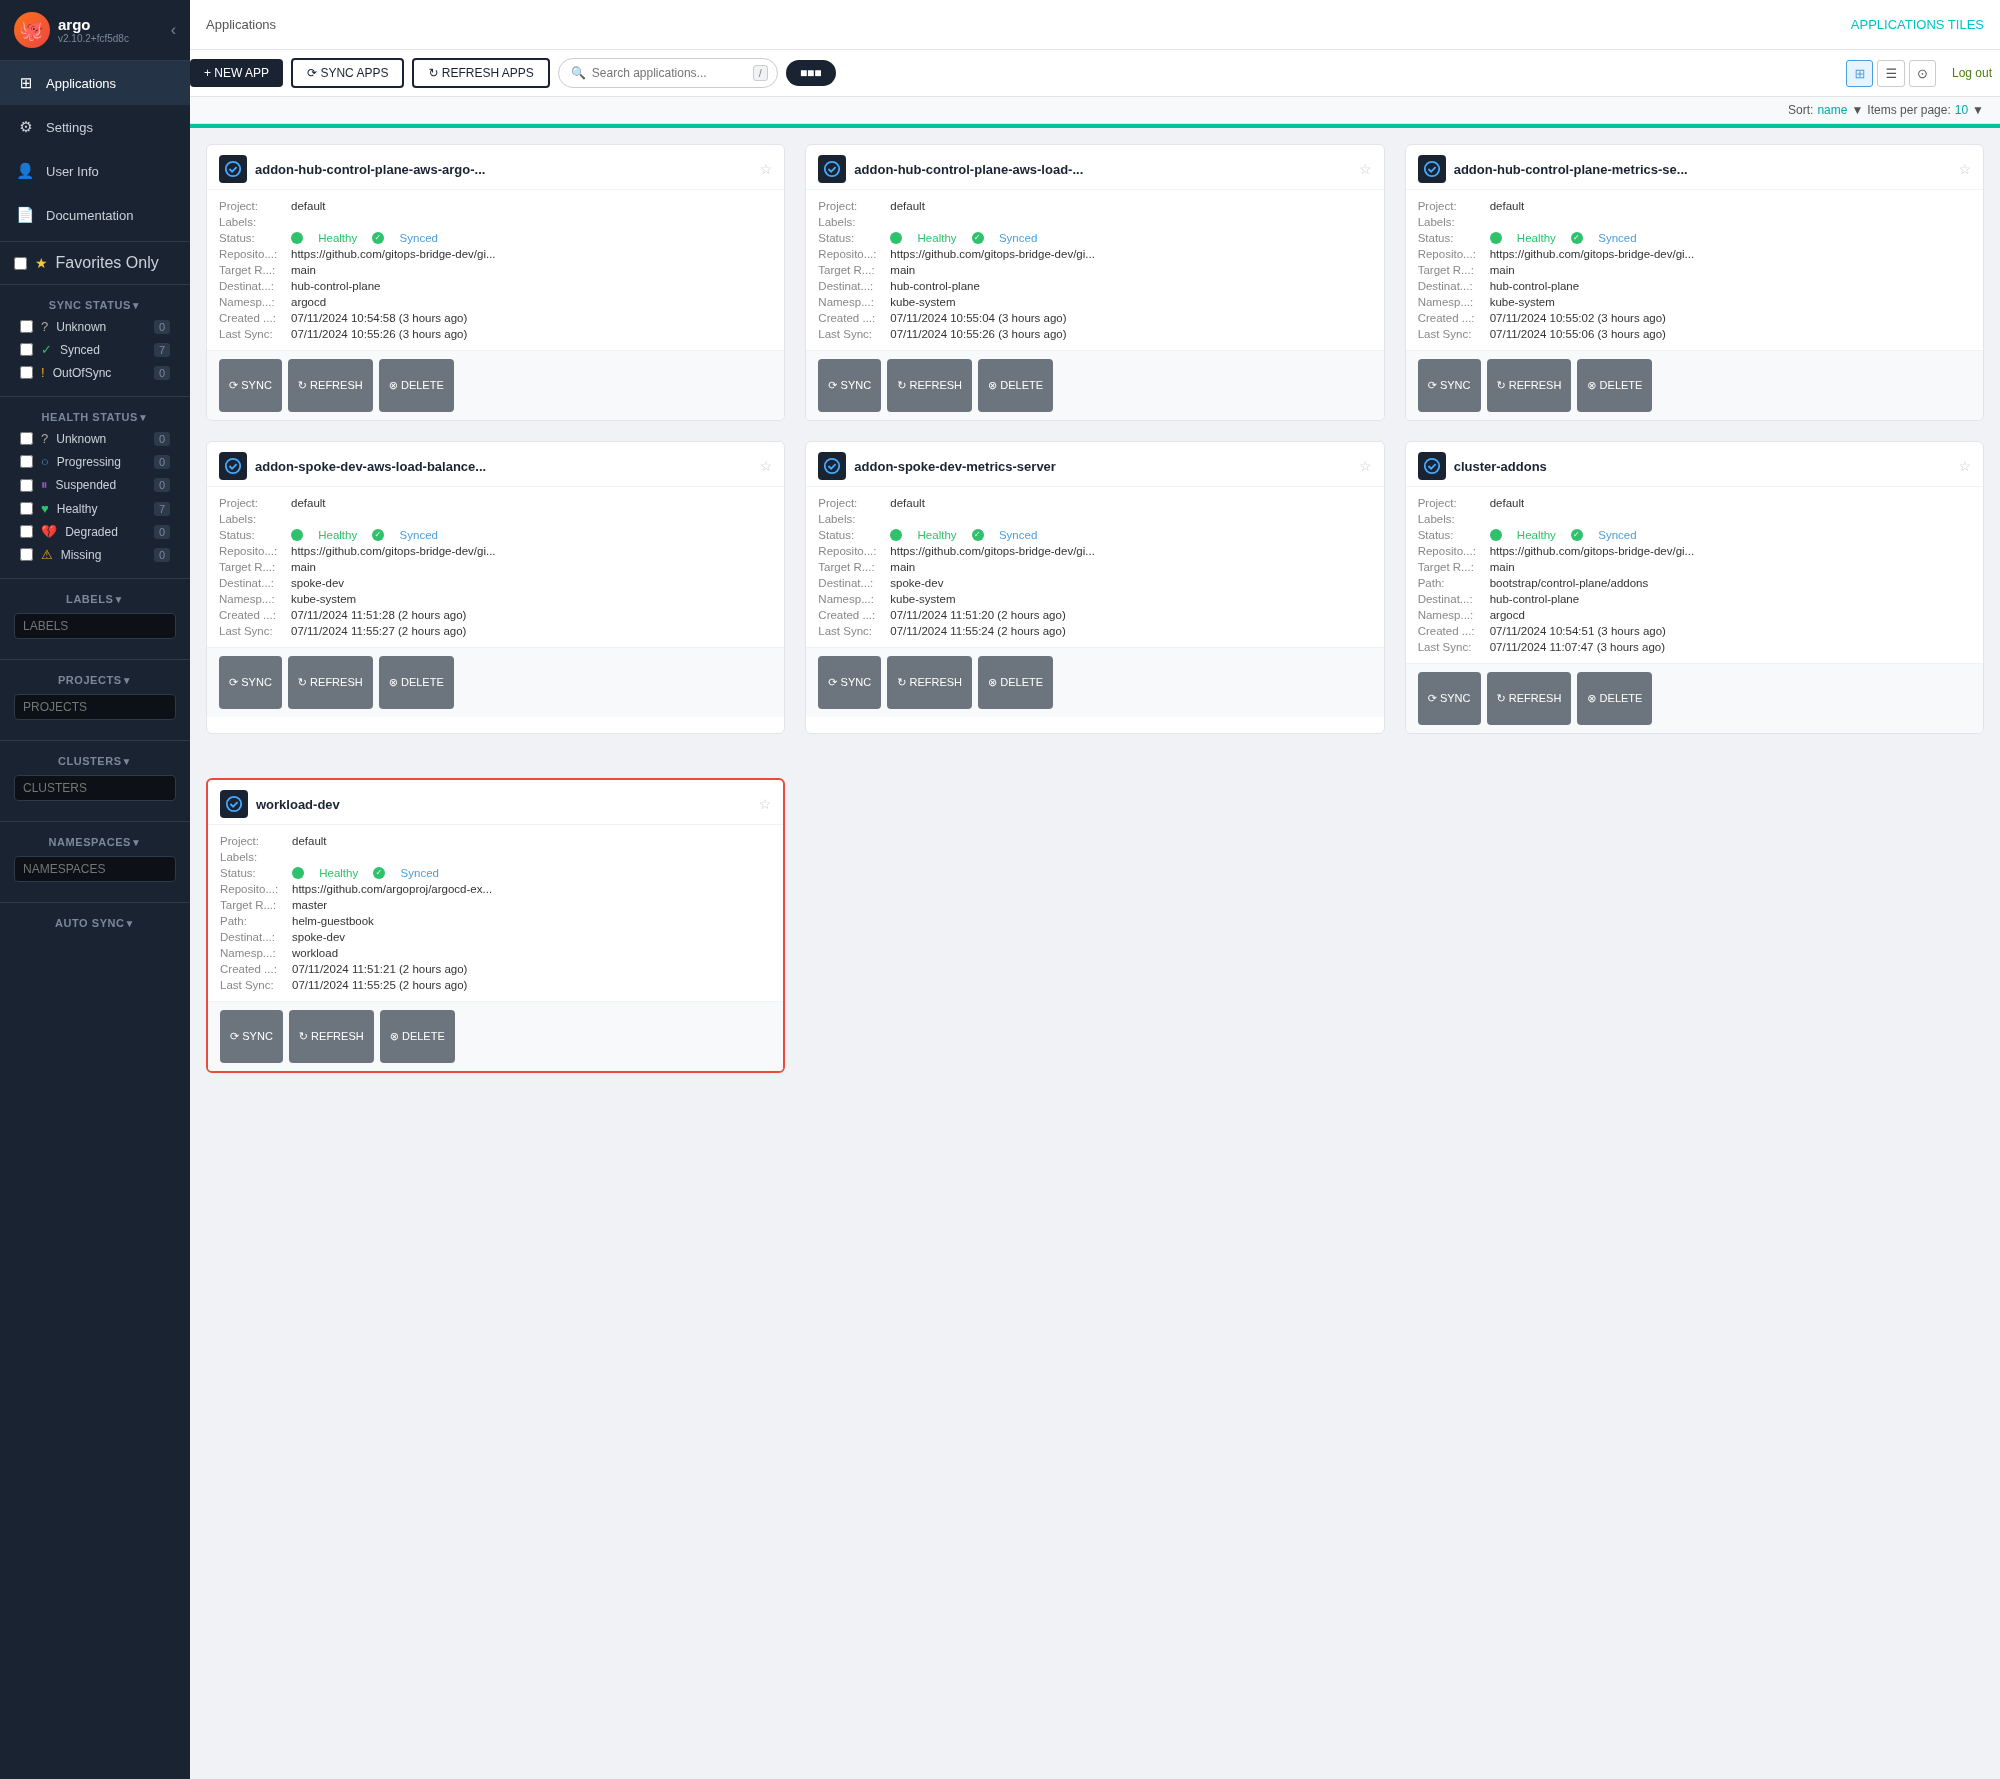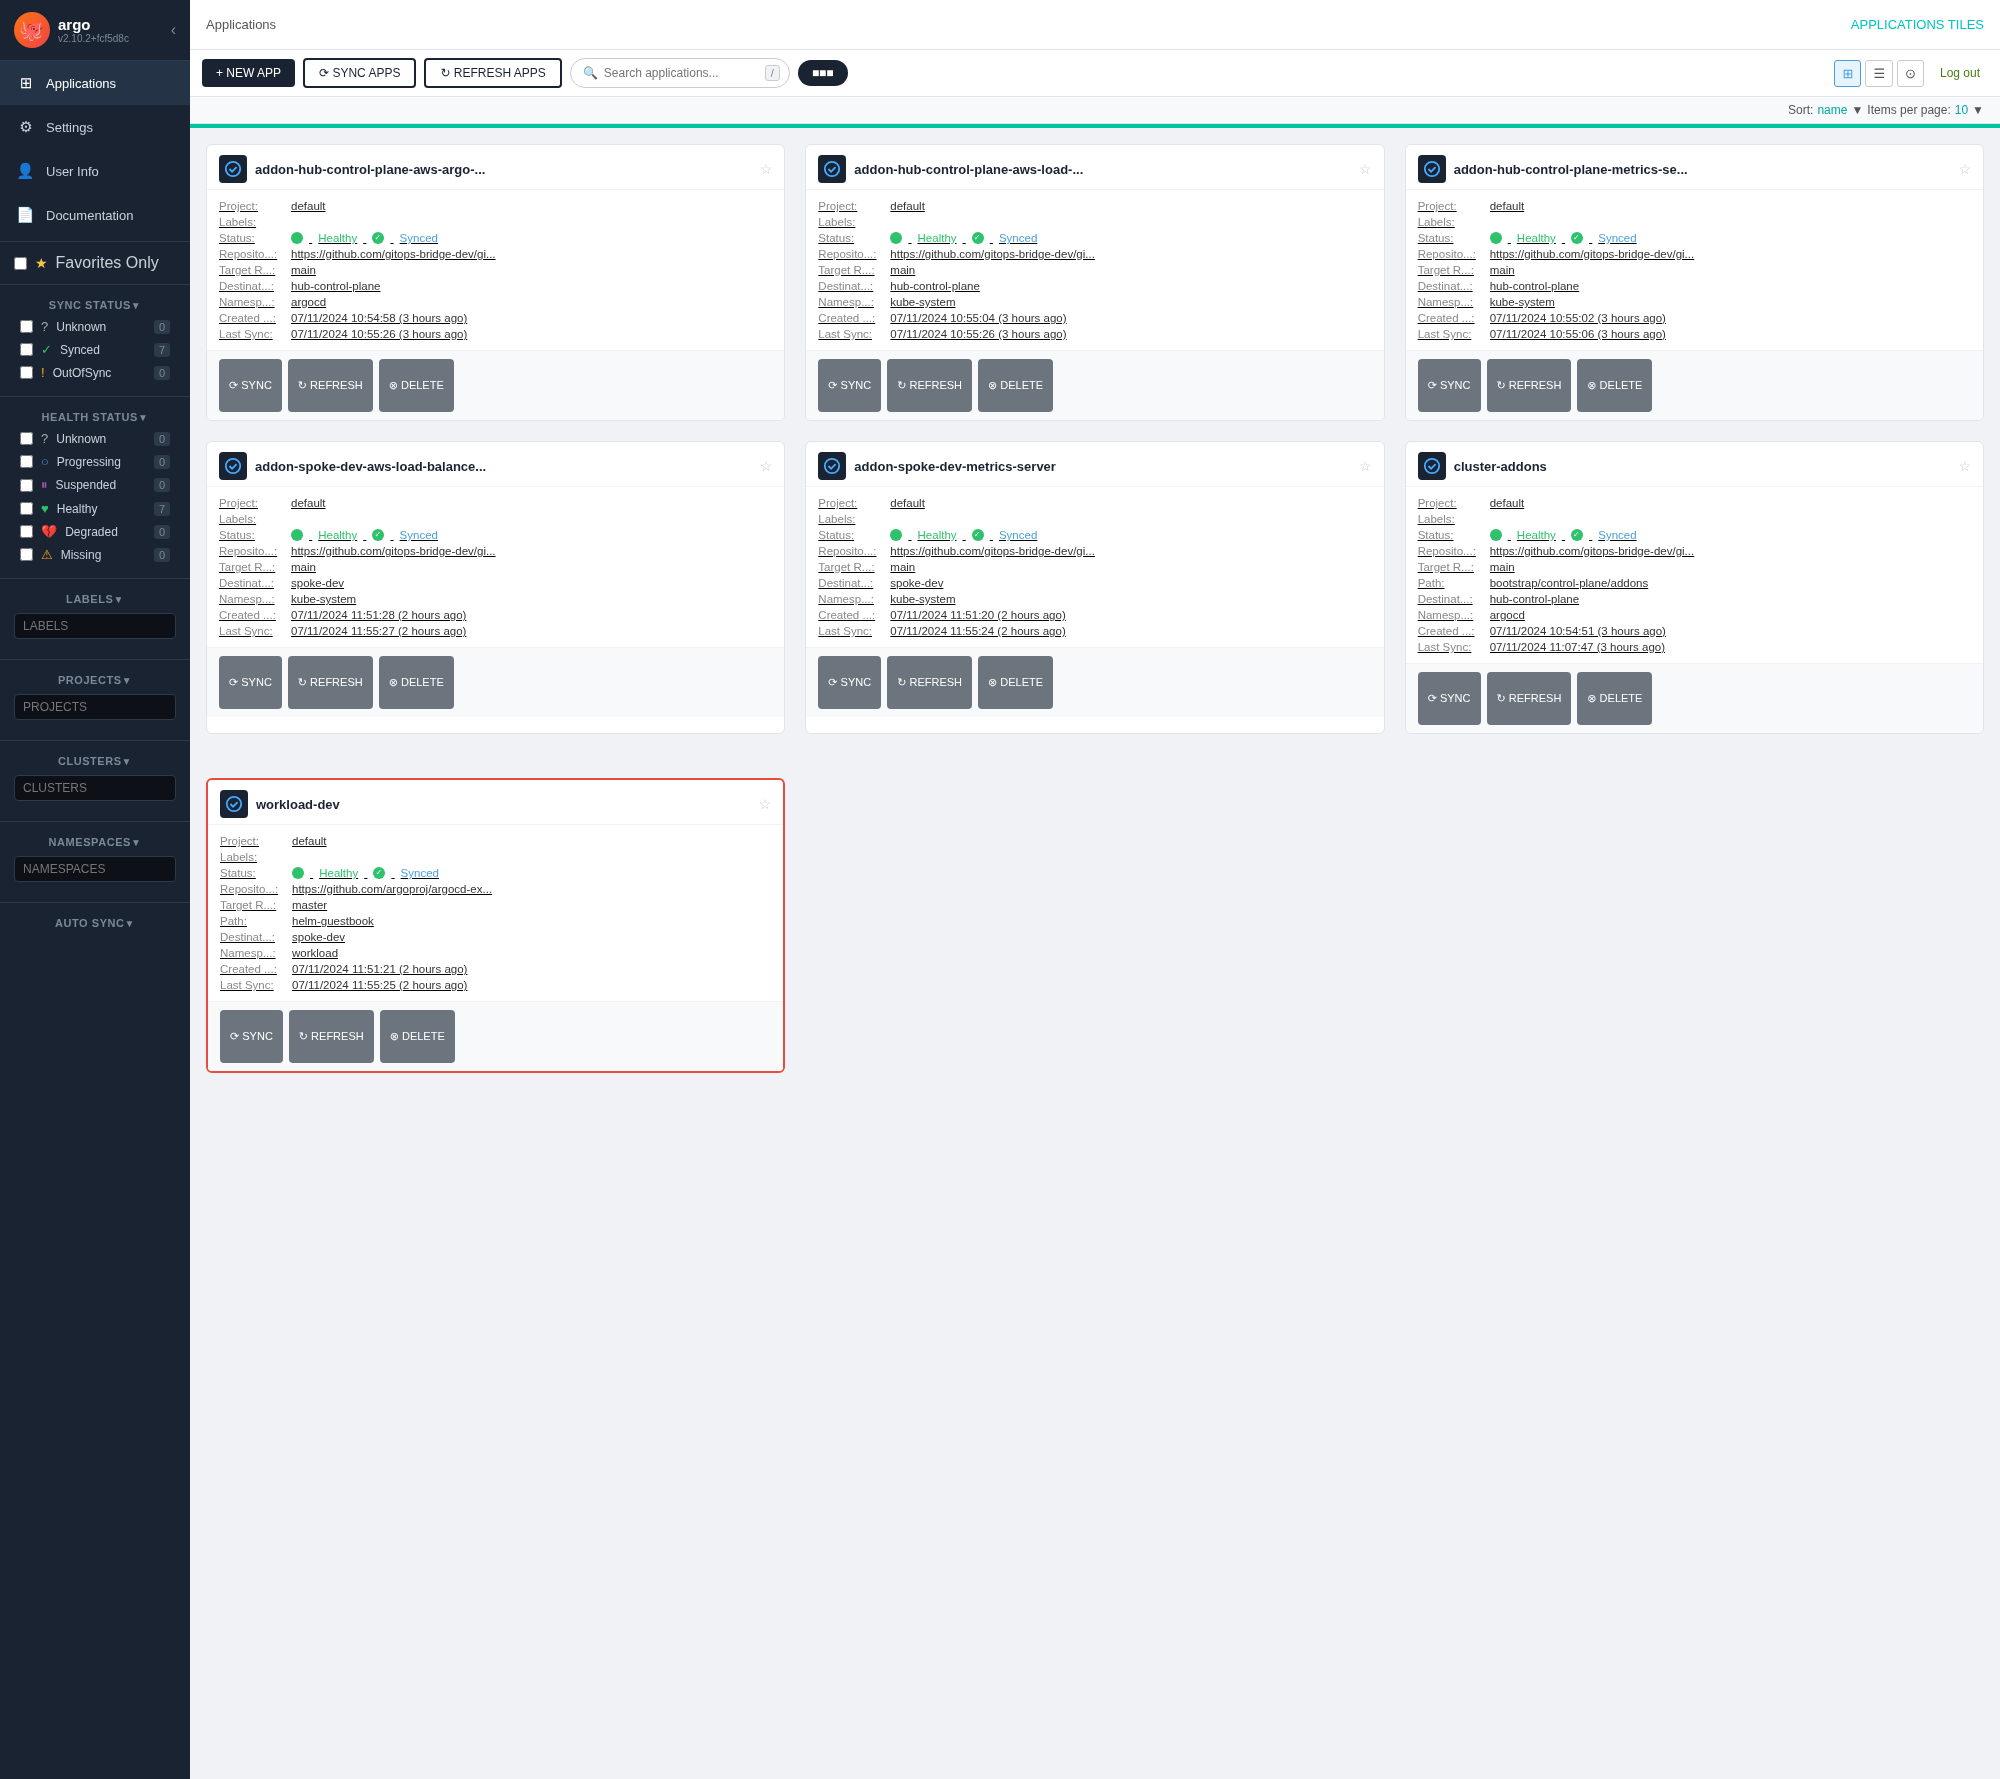--- a/index.html
+++ b/index.html
@@ -40,21 +40,21 @@
     .main { flex: 1; display: flex; flex-direction: column; overflow: hidden; }
 
     
     .topbar { background: #fff; border-bottom: 1px solid #e1e5ea; display: flex; align-items: center; justify-content: space-between; padding: 8px 16px; min-height: 50px; }
     .topbar-left { display: flex; align-items: center; gap: 8px; }
     .breadcrumb { font-size: 13px; color: #555; }
     .topbar-right { display: flex; align-items: center; gap: 8px; }
     .page-title-right { color: #00c4c4; font-size: 13px; font-weight: 500; }
 
     
-    .toolbar { background: #fff; border-bottom: 1px solid #e1e5ea; display: flex; align-items: center; padding: 8px 12px; gap: 8px; }
+    .toolbar { background: #fff; border-bottom: 1px solid #e1e5ea; display: flex; align-items: center; padding: 8px 0; gap: 8px; }
     .btn-new { background: #1a2332; color: #fff; border: none; padding: 7px 14px; border-radius: 4px; font-size: 12px; cursor: pointer; display: flex; align-items: center; gap: 5px; }
     .btn-sync { background: #fff; color: #1a2332; border: 2px solid #1a2332; padding: 6px 14px; border-radius: 4px; font-size: 12px; cursor: pointer; display: flex; align-items: center; gap: 5px; }
     .btn-refresh { background: #fff; color: #1a2332; border: 2px solid #1a2332; padding: 6px 14px; border-radius: 4px; font-size: 12px; cursor: pointer; display: flex; align-items: center; gap: 5px; }
     .search-box { border: 1px solid #ccc; border-radius: 20px; padding: 6px 12px; font-size: 12px; width: 220px; display: flex; align-items: center; gap: 6px; }
     .search-box input { border: none; outline: none; font-size: 12px; flex: 1; }
     .search-shortcut { background: #f0f2f5; border: 1px solid #ccc; border-radius: 3px; padding: 1px 5px; font-size: 11px; color: #888; }
     .filter-btn { background: #1a2332; color: #fff; border: none; padding: 6px 12px; border-radius: 20px; font-size: 12px; cursor: pointer; }
     .toolbar-spacer { flex: 1; }
     .view-btns { display: flex; gap: 4px; }
     .view-btn { background: none; border: 1px solid #ccc; border-radius: 3px; padding: 5px 7px; cursor: pointer; color: #555; font-size: 13px; }
@@ -76,21 +76,21 @@
 
     
     .app-card { background: #fff; border-radius: 6px; border: 1px solid #e1e5ea; overflow: hidden; position: relative; }
     .app-card.highlighted { border: 2px solid #e74c3c; margin-top: 24px; }
     .app-card-header { display: flex; align-items: center; padding: 10px 12px 6px; gap: 8px; border-bottom: 1px solid #f0f2f5; }
     .app-icon { width: 28px; height: 28px; background: #1a2332; border-radius: 4px; display: flex; align-items: center; justify-content: center; }
     .app-icon svg { width: 18px; height: 18px; fill: #4af; }
     .app-name { flex: 1; font-size: 13px; font-weight: 600; color: #1a2332; overflow: hidden; text-overflow: ellipsis; white-space: nowrap; }
     .app-star { color: #ccc; cursor: pointer; font-size: 14px; }
 
-    .app-details { padding: 8px 12px; text-decoration: underline; }
+    .app-details { padding: 8px 12px; }
     .detail-row { display: flex; padding: 2px 0; font-size: 11.5px; }
     .detail-key { color: #888; width: 72px; min-width: 72px; }
     .detail-val { color: #333; overflow: hidden; text-overflow: ellipsis; white-space: nowrap; flex: 1; }
     .status-row { display: flex; align-items: center; gap: 6px; }
 
     .app-card-actions { display: flex; gap: 6px; padding: 8px 12px; background: #f8f9fa; border-top: 1px solid #f0f2f5; }
     .btn-card-sync { background: #6c757d; color: #fff; border: none; padding: 20px 10px; border-radius: 4px; font-size: 11px; cursor: pointer; display: flex; align-items: center; gap: 4px; }
     .btn-card-refresh { background: #6c757d; color: #fff; border: none; padding: 5px 10px; border-radius: 4px; font-size: 11px; cursor: pointer; display: flex; align-items: center; gap: 4px; }
     .btn-card-delete { background: #6c757d; color: #fff; border: none; padding: 5px 10px; border-radius: 4px; font-size: 11px; cursor: pointer; display: flex; align-items: center; gap: 4px; }
 

